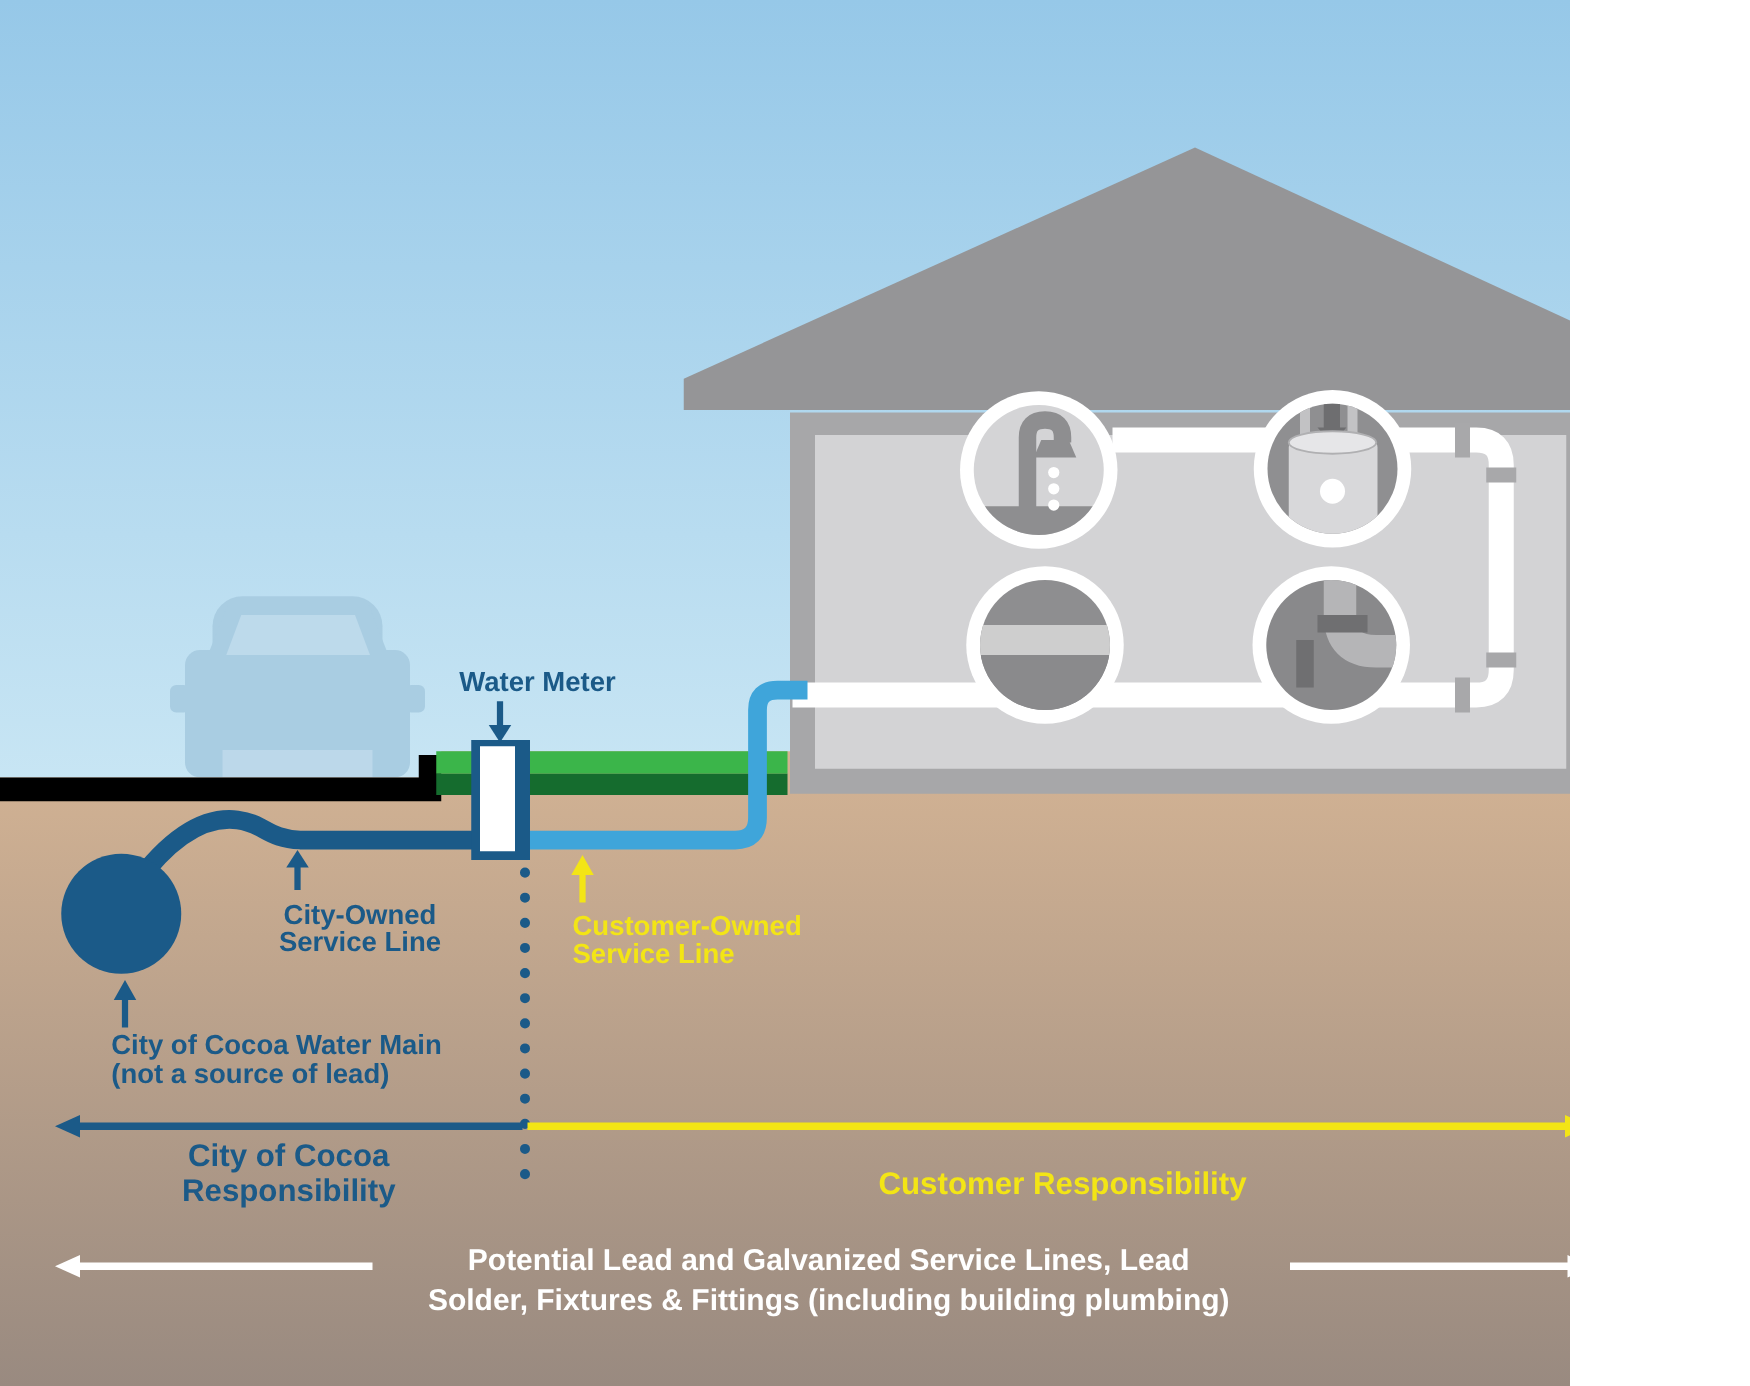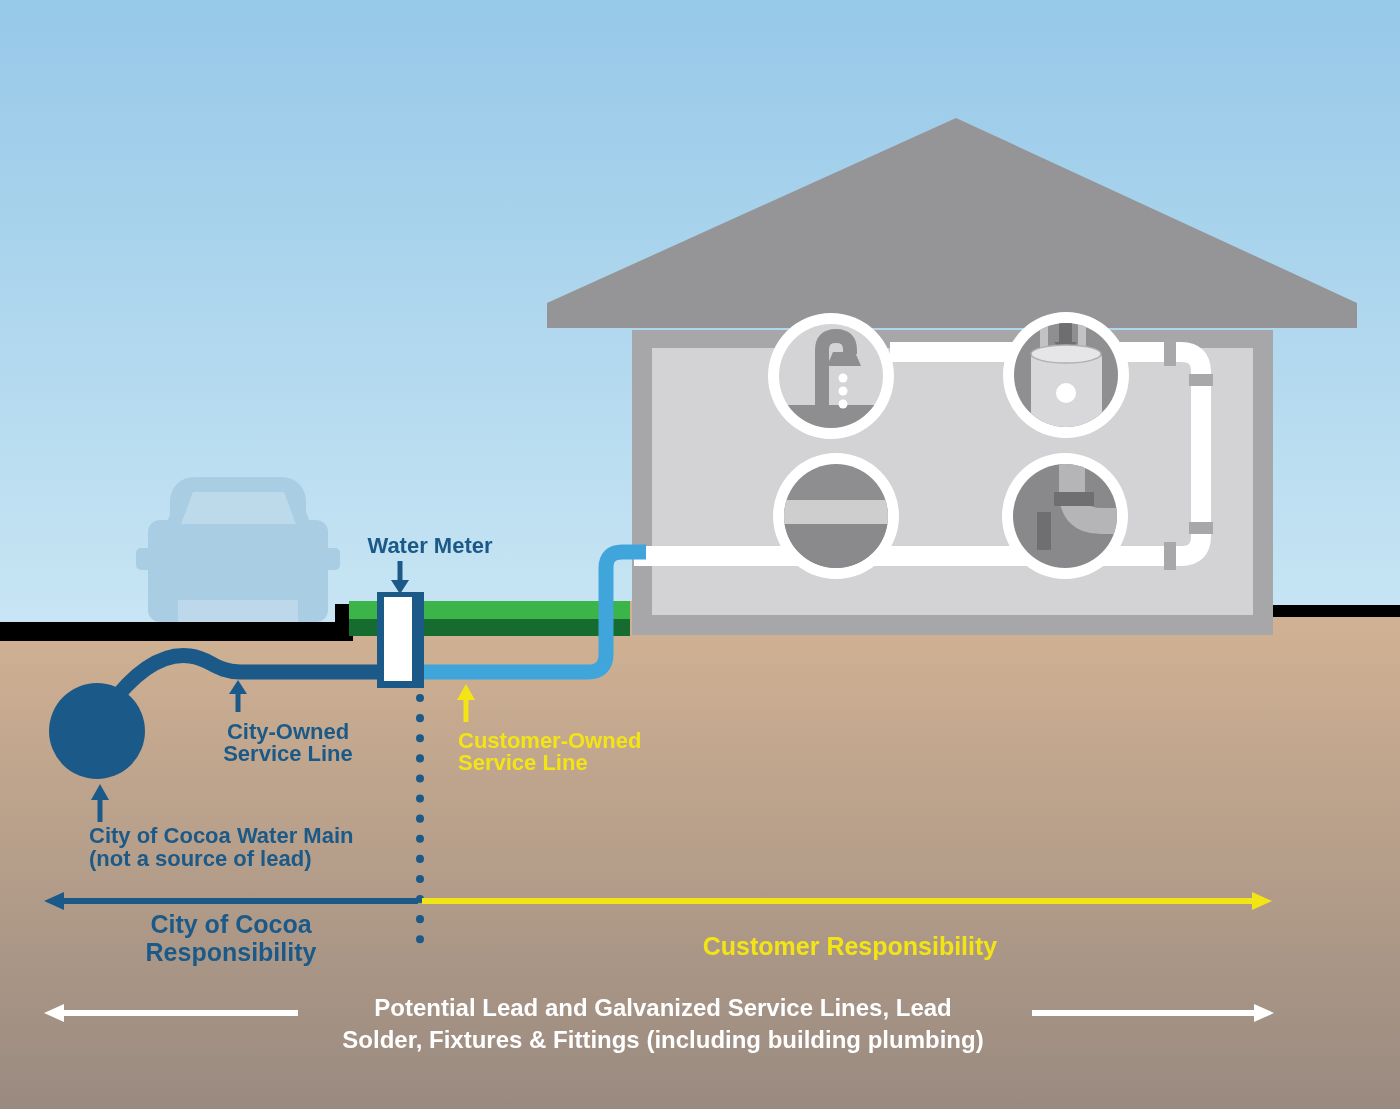--- a/index.html
+++ b/index.html
@@ -1,16 +1,16 @@
 <!DOCTYPE html>
 <html><head>
 <meta charset="utf-8">
 <style>
   html,body{margin:0;padding:0;background:#ffffff;}
-  #stage{position:relative;width:1400px;height:1109px;overflow:hidden;}
+  #stage{position:relative;width:1256px;height:1109px;overflow:hidden;}
   svg{display:block;}
   text{font-family:"Liberation Sans", sans-serif;font-weight:700;}
   .lbl-small{font-size:22px;}
   .lbl-big{font-size:25px;}
   .lbl-foot{font-size:24px;}
 </style>
 </head>
 <body>
 
 <div id="stage">

